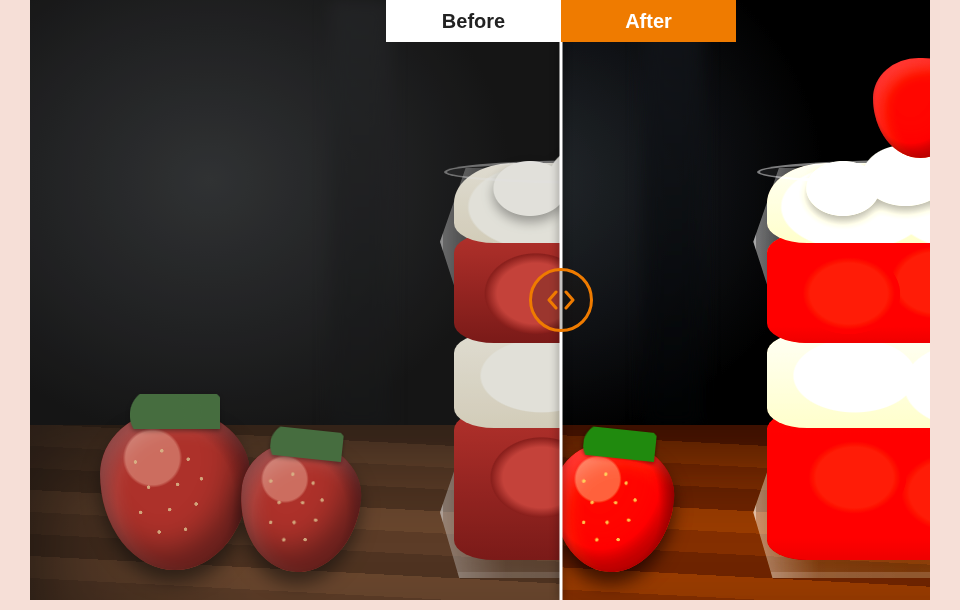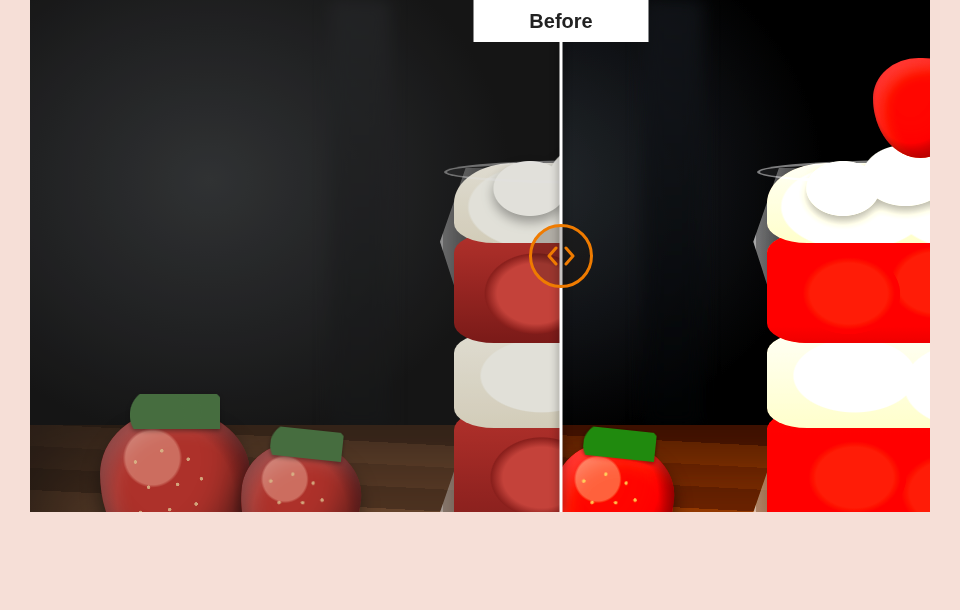--- a/index.html
+++ b/index.html
@@ -10,21 +10,21 @@
     background: #f6dfd7;
     font-family: -apple-system, BlinkMacSystemFont, "Segoe UI", Arial, sans-serif;
     overflow: hidden;
   }
 
   .stage {
     position: absolute;
     left: 30px;
     top: 0;
     width: 900px;
-    height: 512px;
+    height: 600px;
     background: #111;
     overflow: hidden;
   }
 
   
   .scene {
     position: absolute;
     left: 0;
     top: 0;
     width: 900px;
@@ -293,20 +293,21 @@
         <div class="whip"></div>
         <div class="topstraw"></div>
 
         <div class="rim"></div>
       </div>
     </div>
   </div>
 
   <div class="labels">
     <div class="lab before">Before</div>
+    <div class="lab after">After</div>
   </div>
 
   <div class="divider"></div>
 
   <div class="handle">
     <span>
       <svg width="14" height="20" viewBox="0 0 14 20">
         <path d="M11 2 L4 10 L11 18" fill="none" stroke="var(--accent)" stroke-width="3" stroke-linecap="round" stroke-linejoin="round"></path>
       </svg>
     </span>

